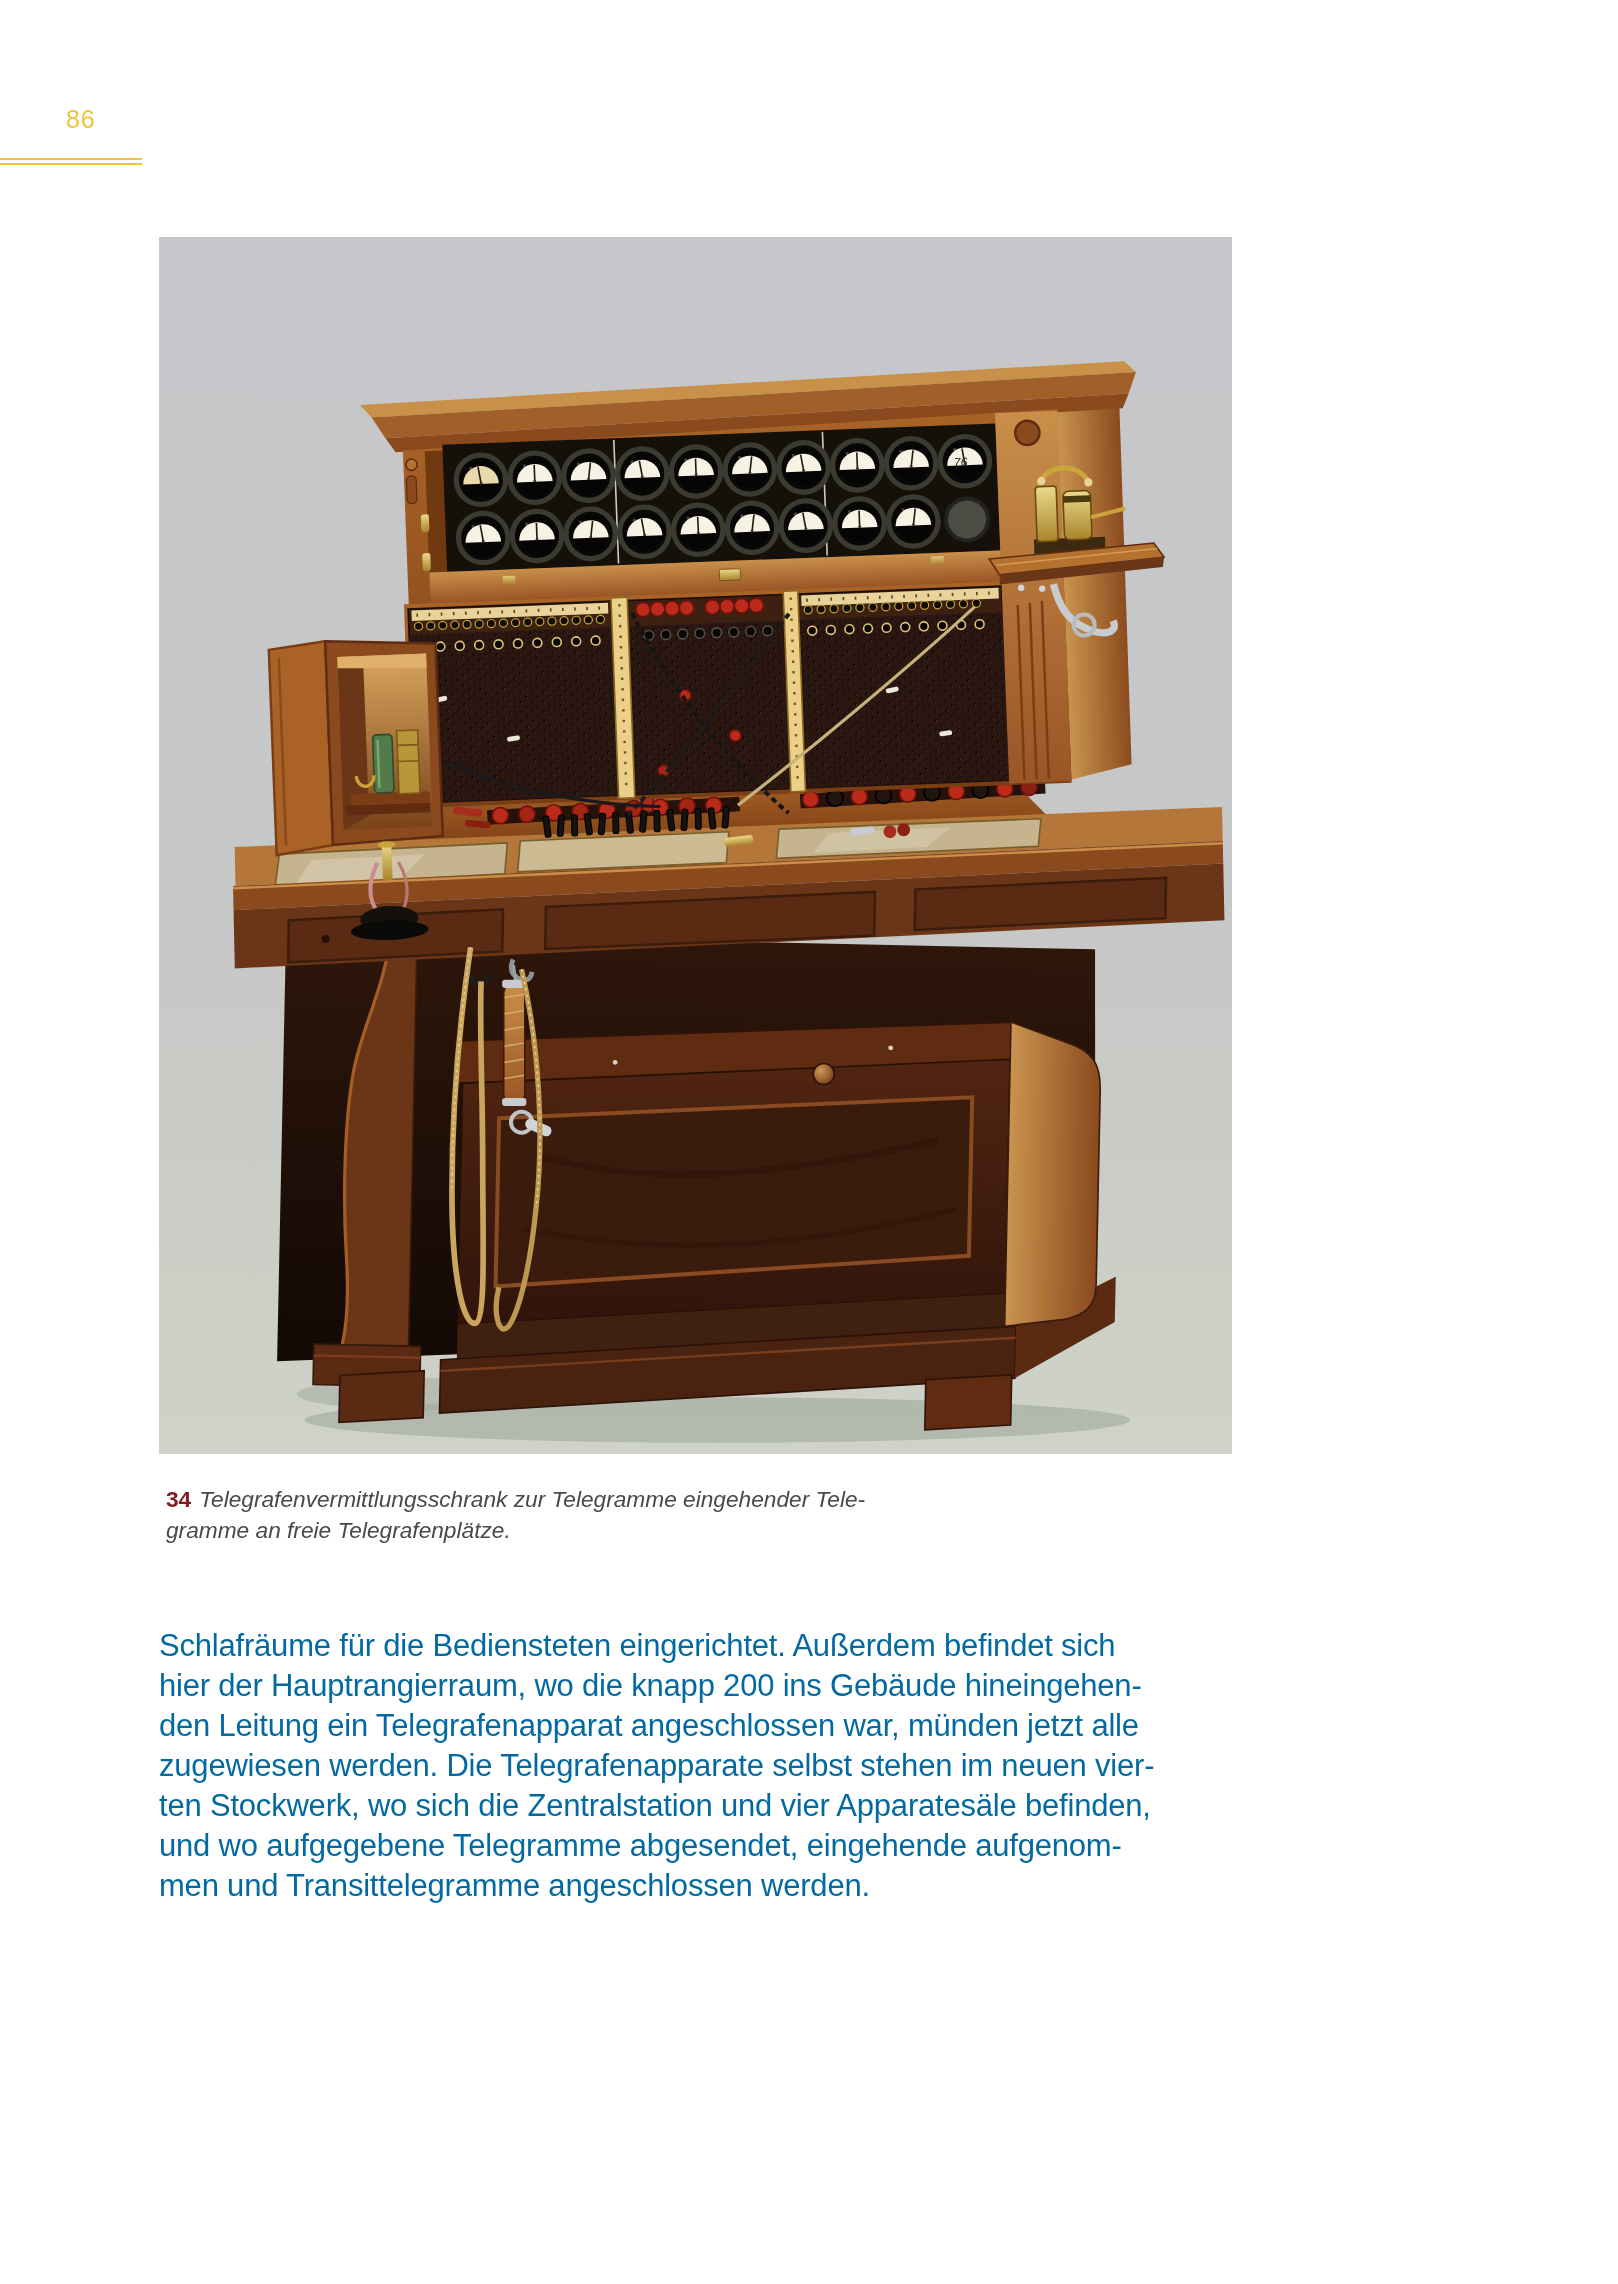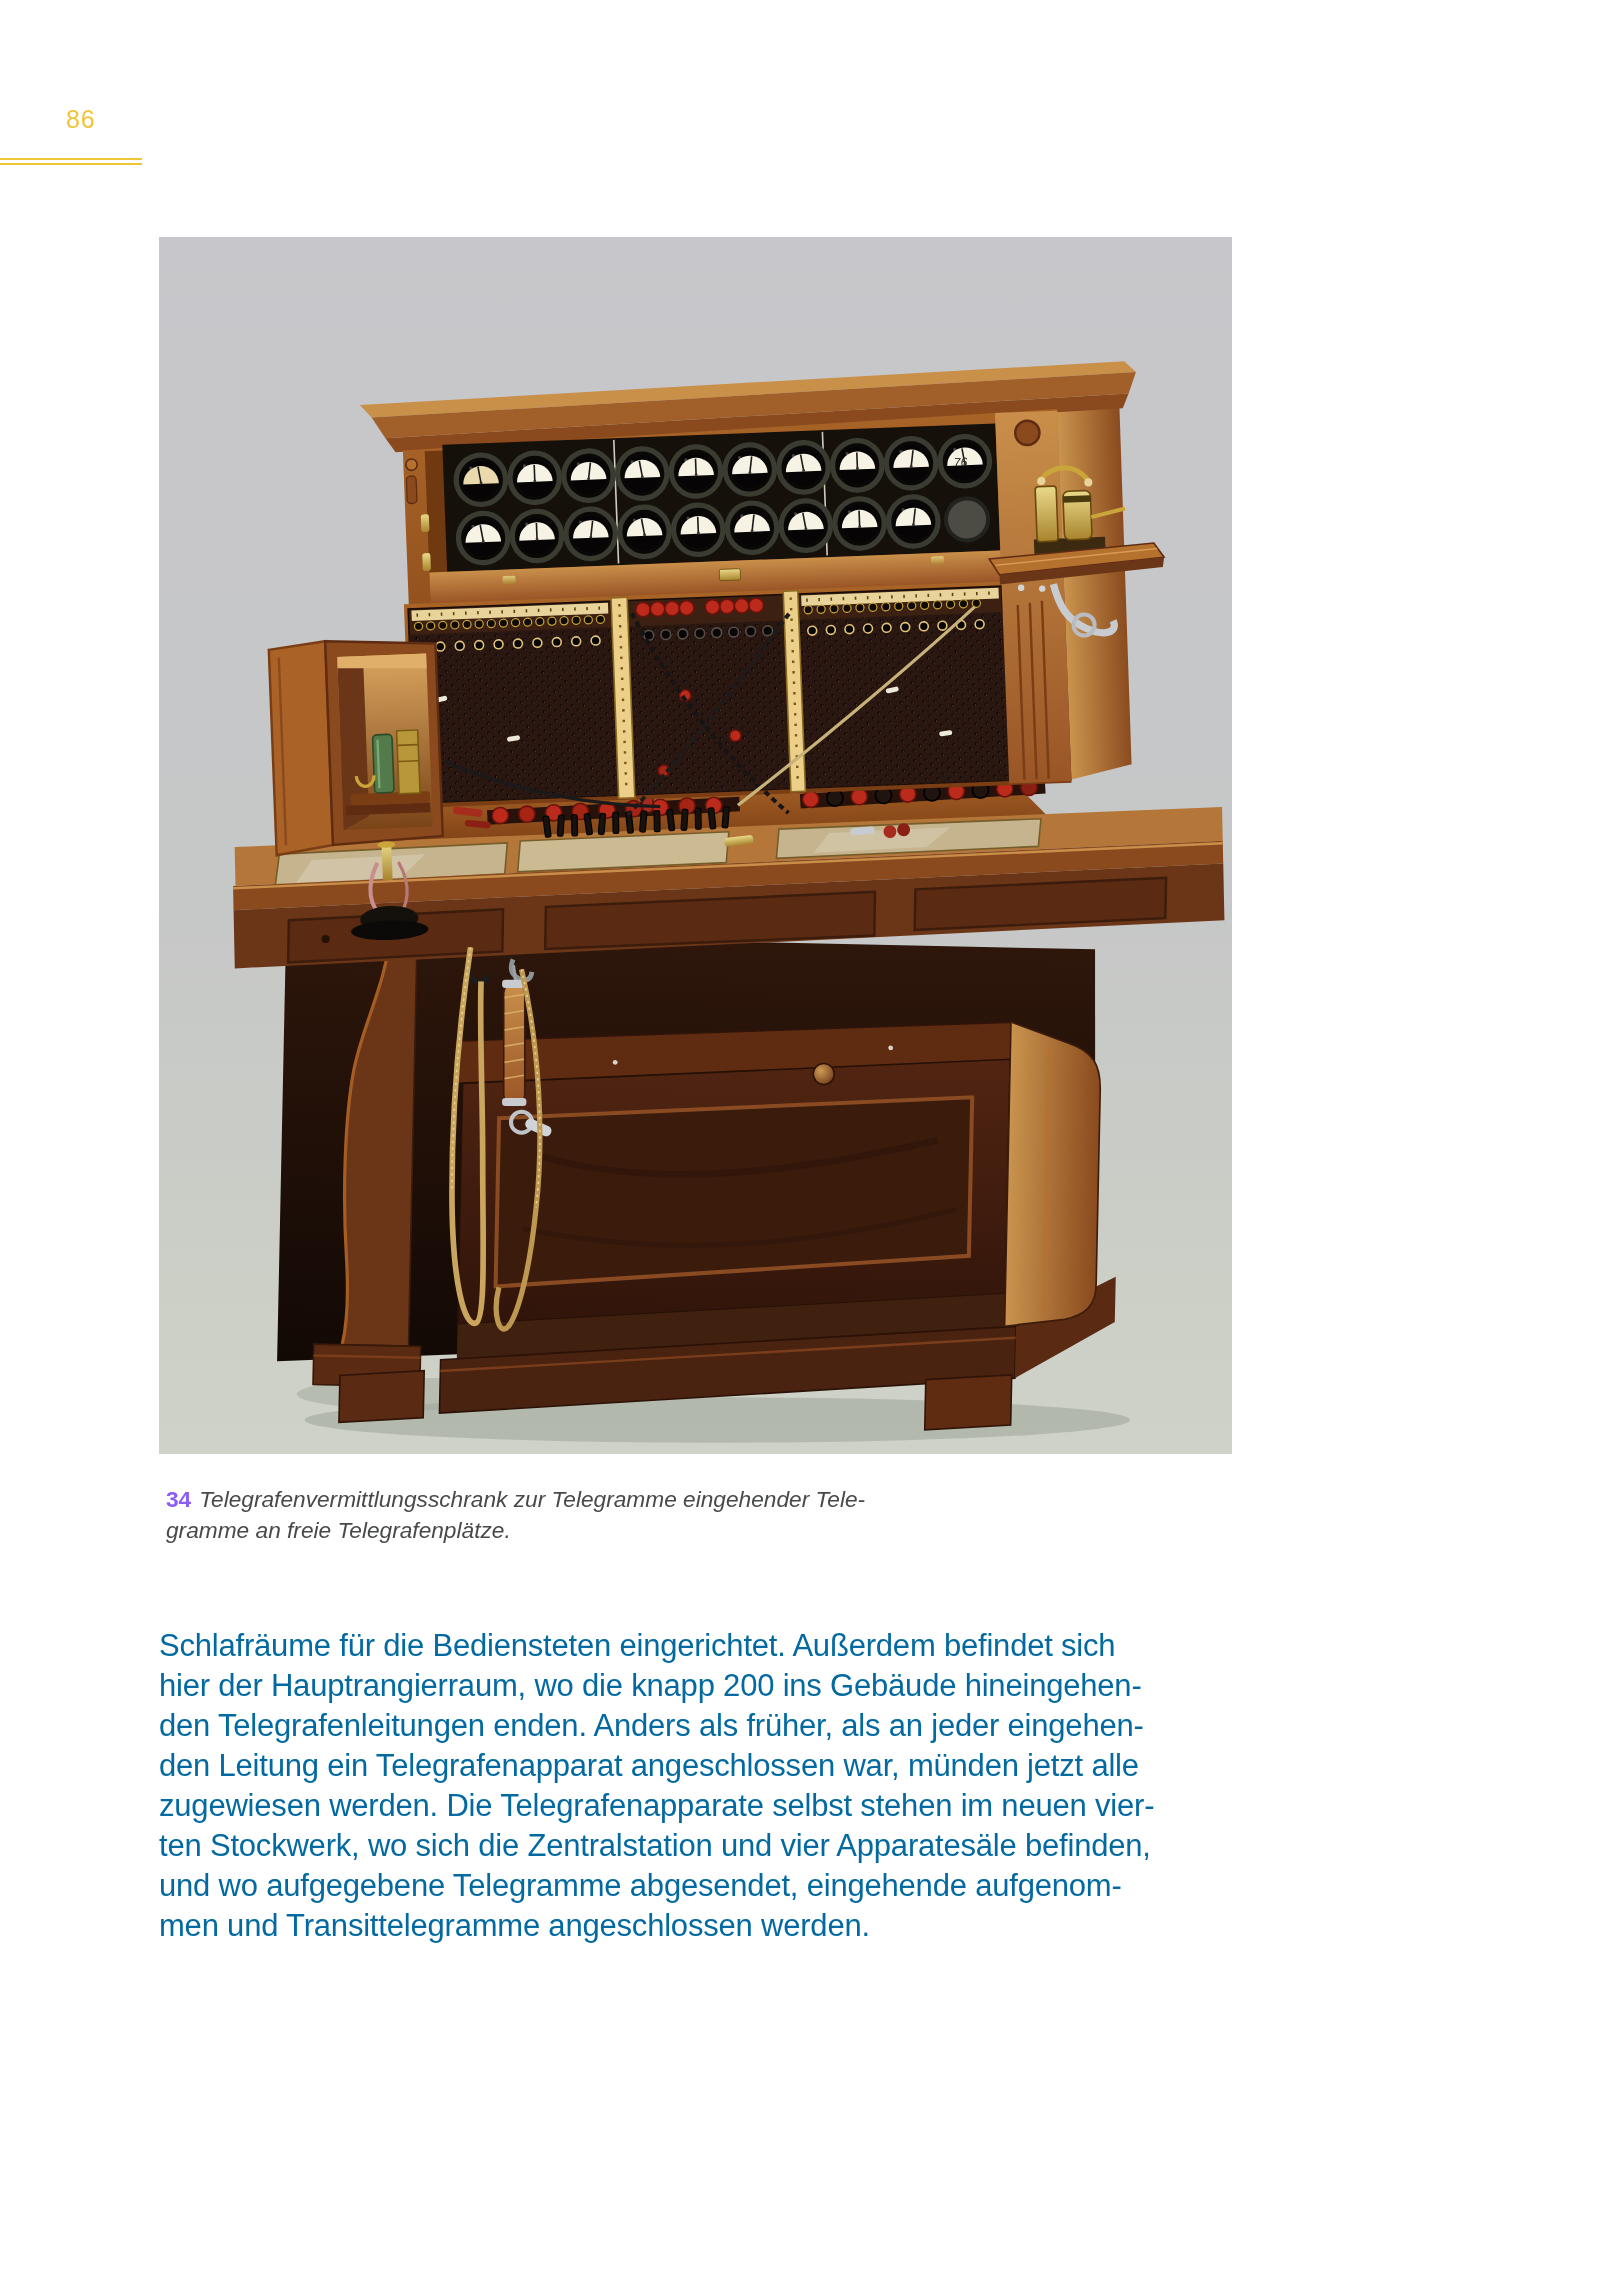--- a/index.html
+++ b/index.html
@@ -7,21 +7,21 @@
         font-family:"Liberation Sans",sans-serif;}
   .pagenum{position:absolute;left:66px;top:105px;font-size:25px;font-weight:400;
            color:#f0c437;letter-spacing:0.8px;}
   .rule{position:absolute;left:0;top:158px;width:142px;height:6.5px;box-sizing:border-box;
         border-top:2.4px solid #f0c437;border-bottom:2.4px solid #f0c437;}
   .photo{position:absolute;left:159px;top:237px;width:1073px;height:1217px;
          background:linear-gradient(180deg,#c7c7cb 0%,#c6c7c7 55%,#cbcfc6 85%,#ced2c8 100%);}
   .photo svg{position:absolute;left:0;top:0;width:100%;height:100%;display:block;}
   .caption{position:absolute;left:166px;top:1484px;width:890px;font-size:22.7px;
            line-height:31px;color:#47494b;font-style:italic;}
-  .caption .fignum{font-style:normal;font-weight:bold;color:#8b5cf6;padding-right:8px;}
+  .caption .fignum{font-style:normal;font-weight:bold;color:#7f1d1d;padding-right:8px;}
   .bodytext{position:absolute;left:159px;top:1626px;width:1149px;font-size:31px;
             line-height:40px;color:#0369a1;letter-spacing:-0.2px;white-space:nowrap;}
 </style>
 </head>
 <body>
 
 <div class="page">
 
   <div class="pagenum">86</div>
   <div class="rule"></div>
@@ -525,21 +525,20 @@
   </figure>
 
   <figcaption class="caption">
     <span class="fignum">34</span><span>Telegrafenvermittlungsschrank zur Telegramme eingehender Tele-</span><br>
     <span>gramme an freie Telegrafenplätze.</span>
   </figcaption>
 
   <div class="bodytext">
     <div>Schlafräume für die Bediensteten eingerichtet. Außerdem befindet sich</div>
     <div>hier der Hauptrangierraum, wo die knapp 200 ins Gebäude hineingehen-</div>
-    <div>den Telegrafenleitungen enden. Anders als früher, als an jeder eingehen-</div>
     <div>den Leitung ein Telegrafenapparat angeschlossen war, münden jetzt alle</div>
     <div>zugewiesen werden. Die Telegrafenapparate selbst stehen im neuen vier-</div>
     <div>ten Stockwerk, wo sich die Zentralstation und vier Apparatesäle befinden,</div>
     <div>und wo aufgegebene Telegramme abgesendet, eingehende aufgenom-</div>
     <div>men und Transittelegramme angeschlossen werden.</div>
   </div>
 </div>
 
 
 </body></html>

